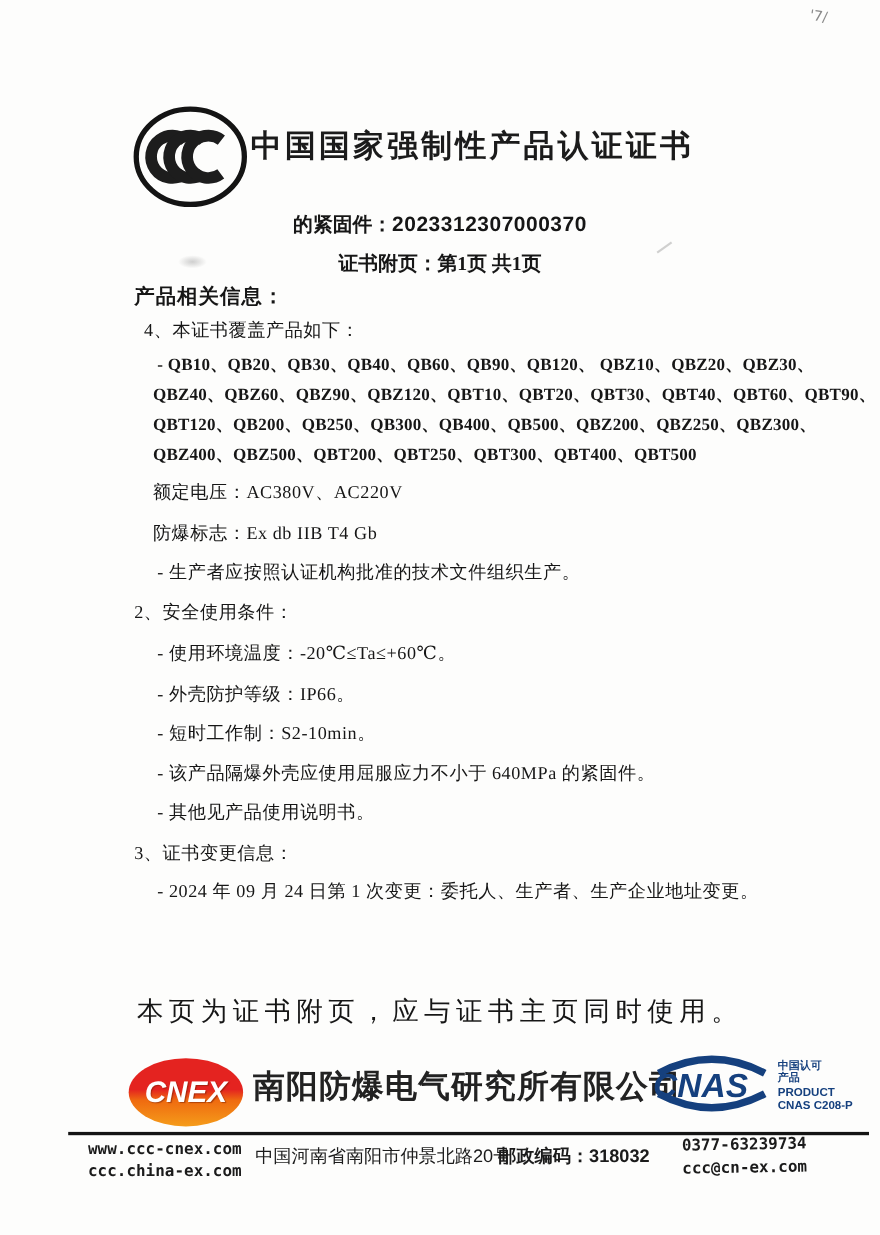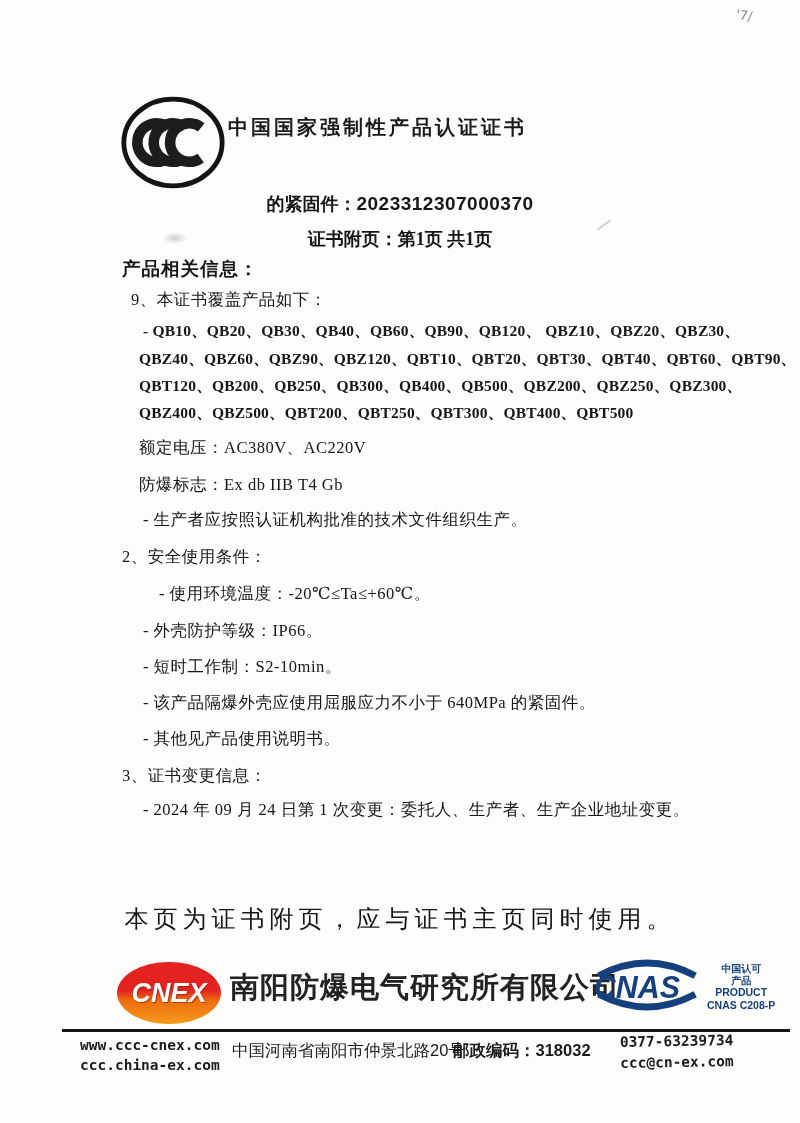--- a/index.html
+++ b/index.html
@@ -3,21 +3,21 @@
 <meta charset="utf-8">
 <style>
   html,body{margin:0;padding:0;background:#e9e9e9;}
   .page{position:relative;width:800px;height:1123px;background:#fdfdfc;margin:0 auto;
         font-family:"Liberation Serif","DejaVu Serif",serif;color:#161616;overflow:hidden;}
   .abs{position:absolute;}
   
   .corner-mark{top:8px;left:736px;color:#8a8a8a;font-size:13px;transform:rotate(8deg);
                font-family:"DejaVu Sans",sans-serif;}
   .ccc-logo{top:94px;left:120px;}
-  .doc-title{top:114px;left:228px;font-size:20px;font-weight:bold;letter-spacing:3px;
+  .doc-title{top:114px;left:228px;font-size:28px;font-weight:bold;letter-spacing:3px;
              font-family:"Liberation Serif",serif;color:#1b1b1b;white-space:nowrap;}
   
   .cert-line{left:0;width:100%;text-align:center;font-weight:bold;font-size:18px;white-space:nowrap;}
   .cert-no{top:192px;}
   .cert-page{top:227px;}
   .cert-line .num{font-family:"Liberation Sans","DejaVu Sans",sans-serif;font-size:19px;letter-spacing:.5px;}
   
   .h-sec{font-size:18.5px;font-weight:bold;letter-spacing:1px;white-space:nowrap;}
   .line{font-size:16.5px;white-space:nowrap;letter-spacing:.5px;}
   .mono{font-family:Liberation Serif, serif;font-weight:bold;font-size:15.5px;letter-spacing:.2px;}
@@ -28,21 +28,21 @@
   .smudge2{top:224px;left:596px;width:16px;height:2px;background:rgba(140,140,140,.4);transform:rotate(-35deg);}
   
   .cnex-logo{top:962px;left:117px;width:104px;height:62px;border-radius:50%;
              background:linear-gradient(180deg,#e42320 0%,#e42320 46%,#ef6b10 62%,#f59c1a 100%);
              display:flex;align-items:center;justify-content:center;}
   .cnex-logo span{color:#fff;font-family:"Liberation Sans",sans-serif;font-weight:bold;
                   font-style:italic;font-size:27px;letter-spacing:0px;text-shadow:1px 1px 1px rgba(120,30,0,.55);}
   .company{top:968px;left:230px;font-family:"Liberation Sans","DejaVu Sans",sans-serif;
            font-weight:bold;font-size:29px;letter-spacing:1px;color:#222;white-space:nowrap;}
   .cnas-wrap{top:956px;left:592px;display:flex;align-items:center;gap:5px;}
-  .cnas-caption{font-family:"Liberation Sans",sans-serif;color:#15407e;line-height:1.15;text-align:center;}
+  .cnas-caption{font-family:"Liberation Sans",sans-serif;color:#15407e;line-height:1.15;}
   .cnas-caption .c1{font-size:10px;font-weight:bold;}
   .cnas-caption .c2{font-size:10px;font-weight:bold;}
   .cnas-caption .c3{font-size:10.5px;font-weight:bold;}
   .cnas-caption .c4{font-size:10.5px;font-weight:bold;}
   
   .rule{top:1029px;left:62px;width:728px;height:3px;background:#141414;}
   .f-sites{top:1035px;left:80px;font-family:"DejaVu Sans Mono",monospace;font-weight:bold;
            font-size:14.5px;line-height:20px;color:#1b1b1b;}
   .f-address{top:1040px;left:232px;font-family:"Liberation Sans",sans-serif;font-weight:normal;
              font-size:16.5px;color:#1b1b1b;white-space:nowrap;}
@@ -74,34 +74,34 @@
 
   <div class="abs cert-line cert-no">
     <span>的紧固件：</span><span class="num">2023312307000370</span>
   </div>
   <div class="abs cert-line cert-page">
     <span>证书附页：</span><span>第1页 共1页</span>
   </div>
 
   <div class="abs h-sec" style="top:256px;left:122px;">产品相关信息：</div>
 
-  <div class="abs line" style="top:289px;left:131px;">9、本证书覆盖产品如下：</div>
+  <div class="abs line" style="top:289px;left:131px;">4、本证书覆盖产品如下：</div>
 
   <div class="abs line mono" style="top:321px;left:143px;">- QB10、QB20、QB30、QB40、QB60、QB90、QB120、 QBZ10、QBZ20、QBZ30、</div>
   <div class="abs line mono" style="top:349px;left:139px;">QBZ40、QBZ60、QBZ90、QBZ120、QBT10、QBT20、QBT30、QBT40、QBT60、QBT90、</div>
   <div class="abs line mono" style="top:376px;left:139px;">QBT120、QB200、QB250、QB300、QB400、QB500、QBZ200、QBZ250、QBZ300、</div>
   <div class="abs line mono" style="top:403px;left:139px;">QBZ400、QBZ500、QBT200、QBT250、QBT300、QBT400、QBT500</div>
 
   <div class="abs line" style="top:437px;left:139px;text-align:right;">额定电压：AC380V、AC220V</div>
   <div class="abs line" style="top:474px;left:139px;">防爆标志：Ex db IIB T4 Gb</div>
   <div class="abs line" style="top:509px;left:143px;">- 生产者应按照认证机构批准的技术文件组织生产。</div>
 
   <div class="abs line" style="top:546px;left:122px;">2、安全使用条件：</div>
 
-  <div class="abs line" style="top:583px;left:143px;margin-left:16px;">- 使用环境温度：-20℃≤Ta≤+60℃。</div>
+  <div class="abs line" style="top:583px;left:143px;">- 使用环境温度：-20℃≤Ta≤+60℃。</div>
   <div class="abs line" style="top:620px;left:143px;">- 外壳防护等级：IP66。</div>
   <div class="abs line" style="top:656px;left:143px;">- 短时工作制：S2-10min。</div>
   <div class="abs line" style="top:692px;left:143px;">- 该产品隔爆外壳应使用屈服应力不小于 640MPa 的紧固件。</div>
   <div class="abs line" style="top:728px;left:143px;">- 其他见产品使用说明书。</div>
 
   <div class="abs line" style="top:765px;left:122px;">3、证书变更信息：</div>
   <div class="abs line" style="top:799px;left:143px;">- 2024 年 09 月 24 日第 1 次变更：委托人、生产者、生产企业地址变更。</div>
 
   <div class="abs note-center">本页为证书附页，应与证书主页同时使用。</div>
 

